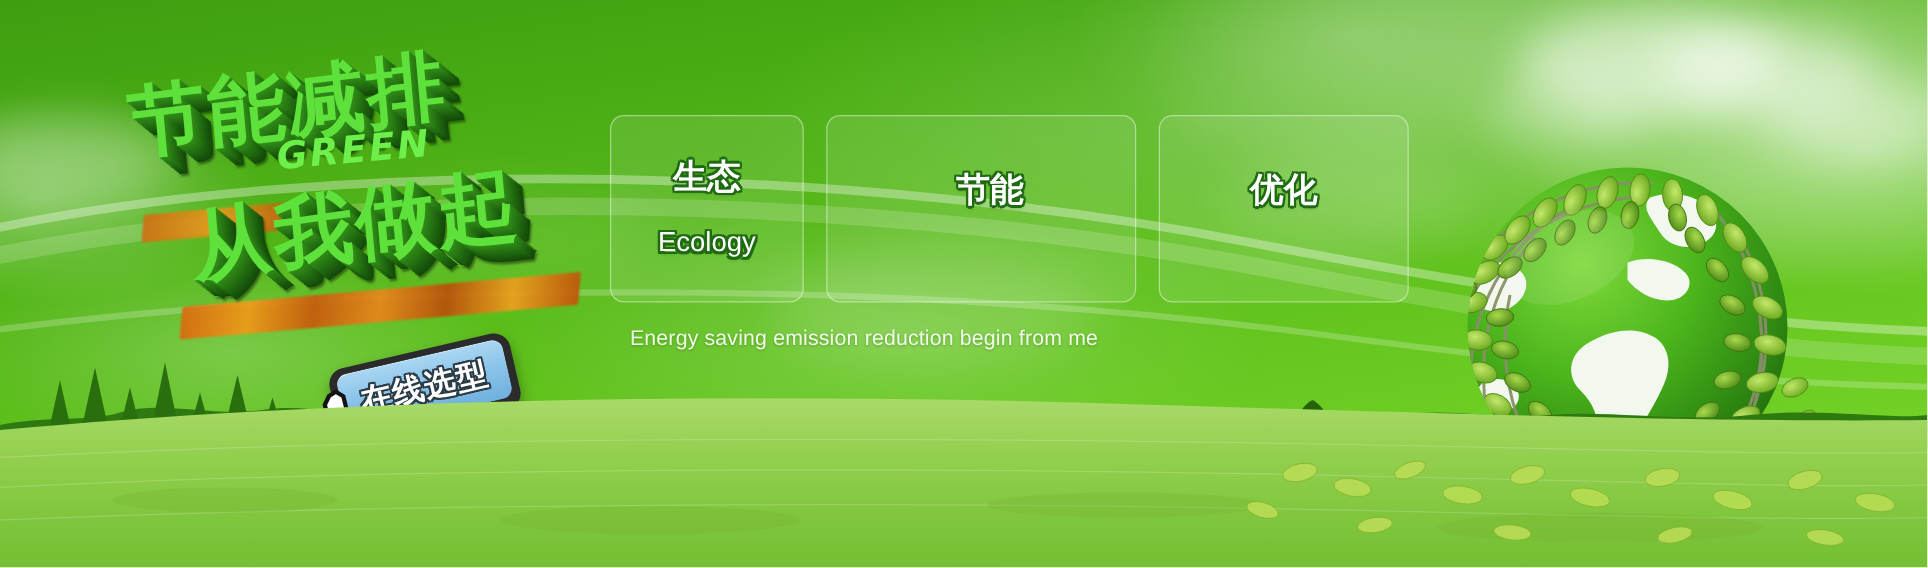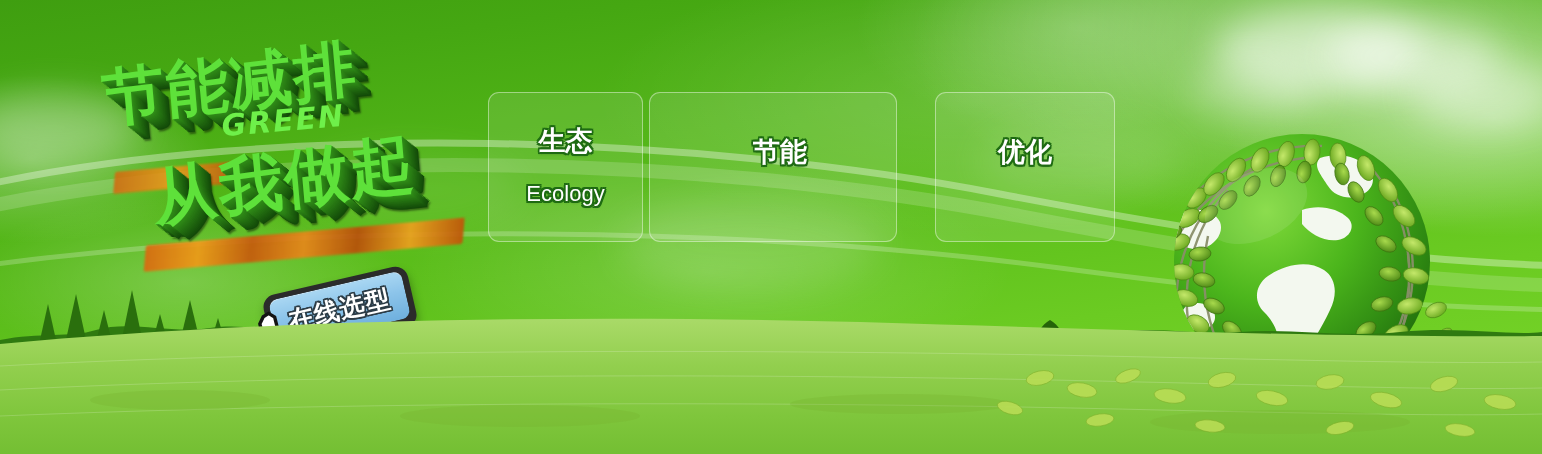--- a/index.html
+++ b/index.html
@@ -78,33 +78,33 @@
     background:linear-gradient(90deg,#d96a10,#f09a18,#c75a0c,#e8881a,#b94f0a,#eda01e,#c05409);
     filter:blur(1px);opacity:.92;transform:skewX(-10deg);border-radius:2px;
   }
   .hl-ember2{
     position:absolute;left:16px;top:120px;width:120px;height:22px;
     background:linear-gradient(90deg,#d4680f,#ef9a18,#c2560b);
     filter:blur(1px);opacity:.85;transform:skewX(-10deg);border-radius:2px;
   }
 
   
-  .cards{position:absolute;left:488px;top:92px;display:flex;gap:6px;align-items:flex-start;}
+  .cards{position:absolute;left:488px;top:92px;display:flex;gap:18px;align-items:flex-start;}
   .card{
     box-sizing:border-box;
     height:150px;
     border:1px solid rgba(255,255,255,.42);
     border-radius:11px;
     background:rgba(255,255,255,.10);
     display:flex;flex-direction:column;align-items:center;justify-content:center;
     padding:14px 10px 16px;
   }
   .card-1{width:155px;}
   .card-2{width:248px;padding-left:24px;}
-  .card-3{width:180px;margin-left:32px;}
+  .card-3{width:200px;}
   .card-cn{
     font-size:27px;font-weight:bold;color:#ffffff;line-height:1;
     margin-bottom:28px;
     text-shadow:
       -1.6px -1.6px 0 #1e6b12, 1.6px -1.6px 0 #1e6b12,
       -1.6px 1.6px 0 #1e6b12, 1.6px 1.6px 0 #1e6b12,
       0 -1.8px 0 #1e6b12, 0 1.8px 0 #1e6b12,
       -1.8px 0 0 #1e6b12, 1.8px 0 0 #1e6b12,
       0 2px 3px rgba(0,0,0,.22);
   }
@@ -194,20 +194,21 @@
     <div class="card card-2">
       <div class="card-cn">节能</div>
     </div>
 
     <div class="card card-3">
       <div class="card-cn">优化</div>
     </div>
 
   </div>
 
+  <div class="tagline">Energy saving emission reduction begin from me</div>
 
   <div class="cta-wrap">
     <div class="cta">
       <div class="cta-face">
         <span class="cta-label">在线选型</span>
       </div>
     </div>
     <svg class="cursor-hand" viewBox="0 0 74 82">
       <g transform="rotate(-14 37 41)">
         <path d="M30 4 L36 2 L41 7 L41 34 L46 31 L53 33 L54 38 L58 36 L64 39 L64 45

